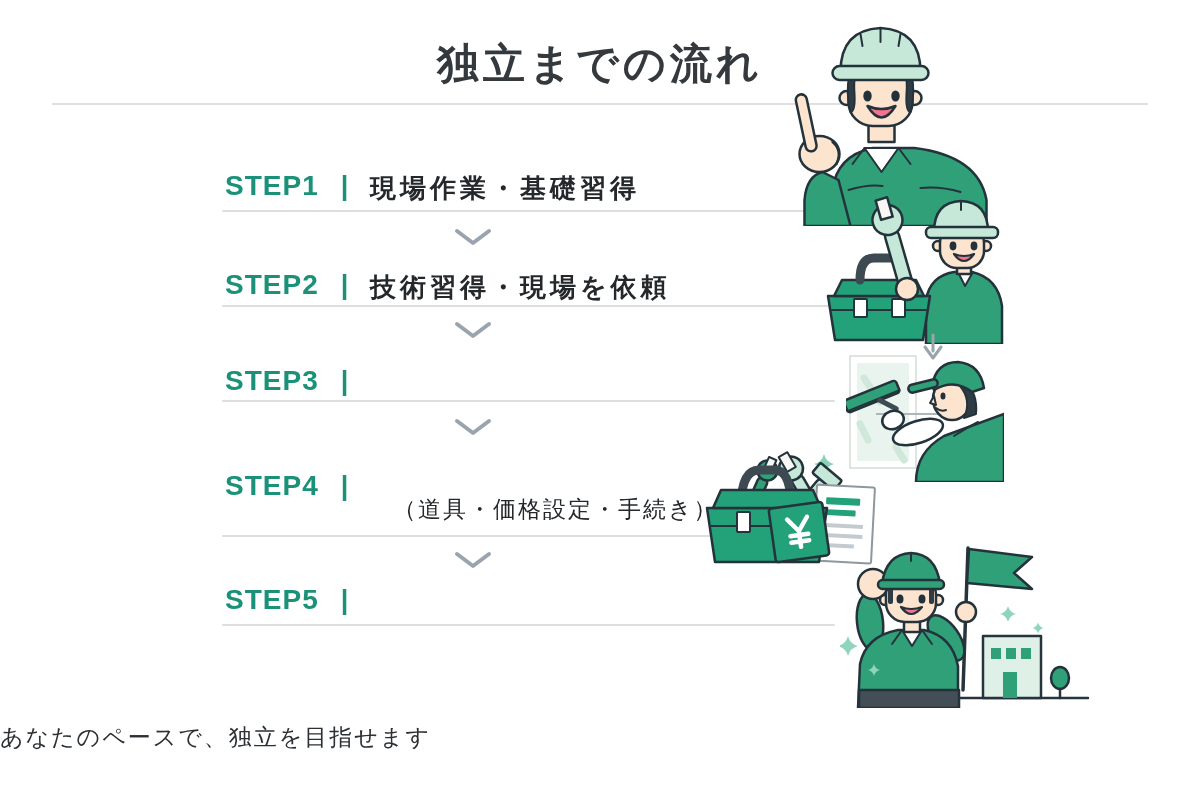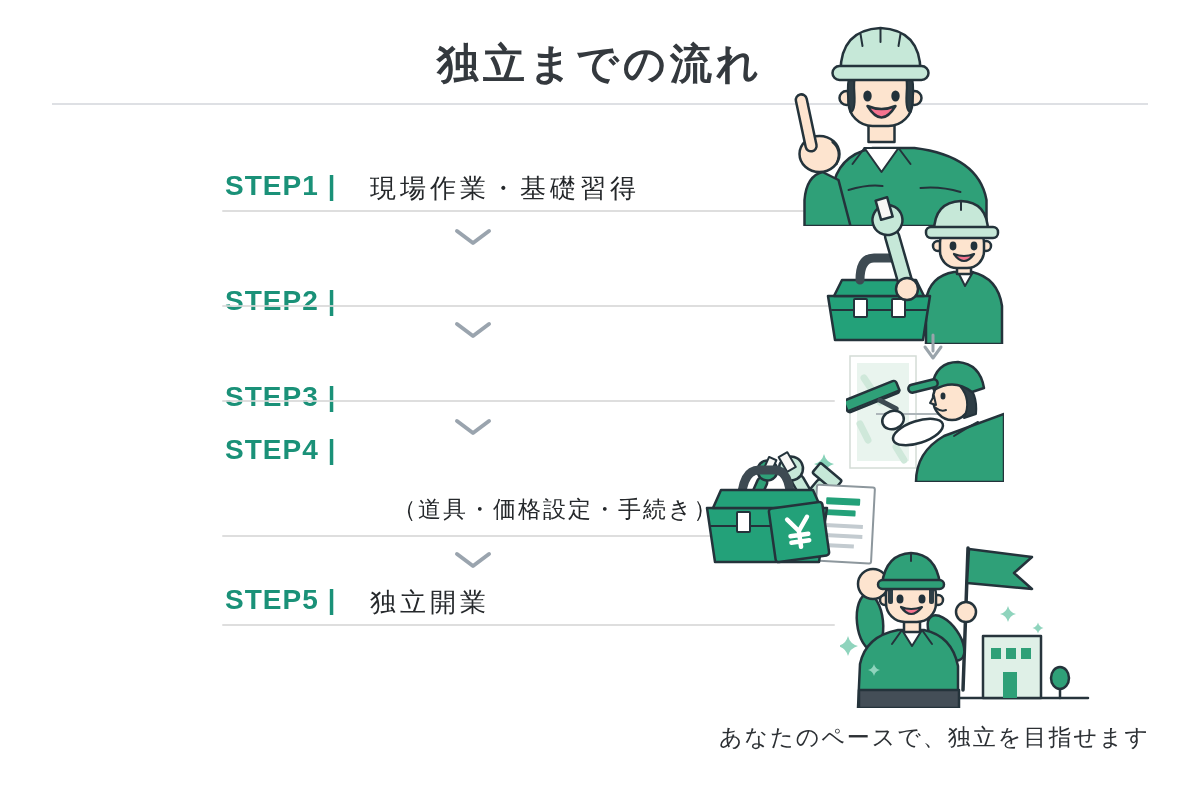--- a/index.html
+++ b/index.html
@@ -10,38 +10,38 @@
   }
   .title{
     position:absolute;top:36px;left:0;width:100%;margin:0;
     text-align:center;font-size:42px;font-weight:700;letter-spacing:4px;
     color:#34393e;
   }
   .title-divider{
     position:absolute;top:103px;left:52px;width:1096px;height:2px;
     background:#dee0e4;
   }
-  .step-row{position:absolute;left:225px;width:620px;display:flex;align-items:baseline;}
+  .step-row{position:absolute;left:225px;width:620px;display:flex;align-items:baseline;gap:13px;}
   .step-label{font-size:28px;font-weight:700;letter-spacing:1px;color:#1A9178;}
   .step-sep{font-size:27px;font-weight:600;color:#1A9178;margin-left:9px;}
   .step-text{
     position:absolute;left:145px;top:1px;
-    font-size:26px;font-weight:400;letter-spacing:4px;color:#25282b;white-space:nowrap;
+    font-size:26px;font-weight:700;letter-spacing:4px;color:#25282b;white-space:nowrap;
   }
   .step-note{
     position:absolute;left:393px;top:494px;
     font-size:23px;font-weight:500;letter-spacing:2px;color:#25282b;white-space:nowrap;
   }
   .step-divider{
     position:absolute;left:222px;width:613px;height:2px;
     background:#d8d8d8;border-radius:1px;opacity:.85;
   }
   .chev{position:absolute;left:454px;}
   .footer{
-    position:absolute;top:722px;left:0;width:1150px;text-align:right;
+    position:absolute;top:722px;left:0;width:1150px;text-align:left;
     font-size:23px;letter-spacing:2px;color:#2c3034;
   }
   .illo{position:absolute;}
 </style>
 </head>
 <body>
 
 <div class="canvas">
 
   <h1 class="title">独立までの流れ</h1>
@@ -50,52 +50,52 @@
   <div class="step-row" style="top:170px">
     <span class="step-label">STEP1</span>
     <span class="step-sep">|</span>
     <span class="step-text">現場作業・基礎習得</span>
   </div>
   <div class="step-divider" style="top:210px"></div>
   <svg class="chev" style="top:228px" width="38" height="18" viewBox="0 0 38 18">
     <polyline points="3,3 19,15 35,3" fill="none" stroke="#9aa4ae" stroke-width="4" stroke-linecap="round" stroke-linejoin="round"></polyline>
   </svg>
 
-  <div class="step-row" style="top:285px">
+  <div class="step-row" style="top:269px">
     <span class="step-label">STEP2</span>
     <span class="step-sep">|</span>
+    <span class="step-text">技術習得・現場を依頼</span>
   </div>
   <div class="step-divider" style="top:305px"></div>
   <svg class="chev" style="top:321px" width="38" height="18" viewBox="0 0 38 18">
     <polyline points="3,3 19,15 35,3" fill="none" stroke="#9aa4ae" stroke-width="4" stroke-linecap="round" stroke-linejoin="round"></polyline>
   </svg>
 
-  <div class="step-row" style="top:381px">
+  <div class="step-row" style="top:365px">
     <span class="step-label">STEP3</span>
     <span class="step-sep">|</span>
   </div>
   <div class="step-divider" style="top:400px"></div>
   <svg class="chev" style="top:418px" width="38" height="18" viewBox="0 0 38 18">
     <polyline points="3,3 19,15 35,3" fill="none" stroke="#9aa4ae" stroke-width="4" stroke-linecap="round" stroke-linejoin="round"></polyline>
   </svg>
 
-  <div class="step-row" style="top:434px">
+  <div class="step-row" style="top:470px">
     <span class="step-label">STEP4</span>
     <span class="step-sep">|</span>
   </div>
   <div class="step-note">（道具・価格設定・手続き）</div>
   <div class="step-divider" style="top:535px"></div>
   <svg class="chev" style="top:551px" width="38" height="18" viewBox="0 0 38 18">
     <polyline points="3,3 19,15 35,3" fill="none" stroke="#9aa4ae" stroke-width="4" stroke-linecap="round" stroke-linejoin="round"></polyline>
   </svg>
 
   <div class="step-row" style="top:584px">
     <span class="step-label">STEP5</span>
     <span class="step-sep">|</span>
-    <span class="step-text">独立開業</span>
   </div>
   <div class="step-divider" style="top:624px"></div>
 
   <div class="footer">あなたのペースで、独立を目指せます</div>
 
   <svg class="illo" style="left:762px;top:14px" width="245" height="212" viewBox="0 0 240 212">
     <g stroke="#24333b" stroke-width="2.5" stroke-linejoin="round" stroke-linecap="round">
       <path d="M68,212 L68,176 Q72,142 108,134 L150,134 Q214,142 222,186 L222,212 Z" fill="#2fa078"></path>
       <path d="M100,134 L117,158 L134,134 Z" fill="#ffffff" stroke-width="2"></path>
       <path d="M100,134 L88,150 M134,134 L146,150" fill="none" stroke-width="2"></path>

